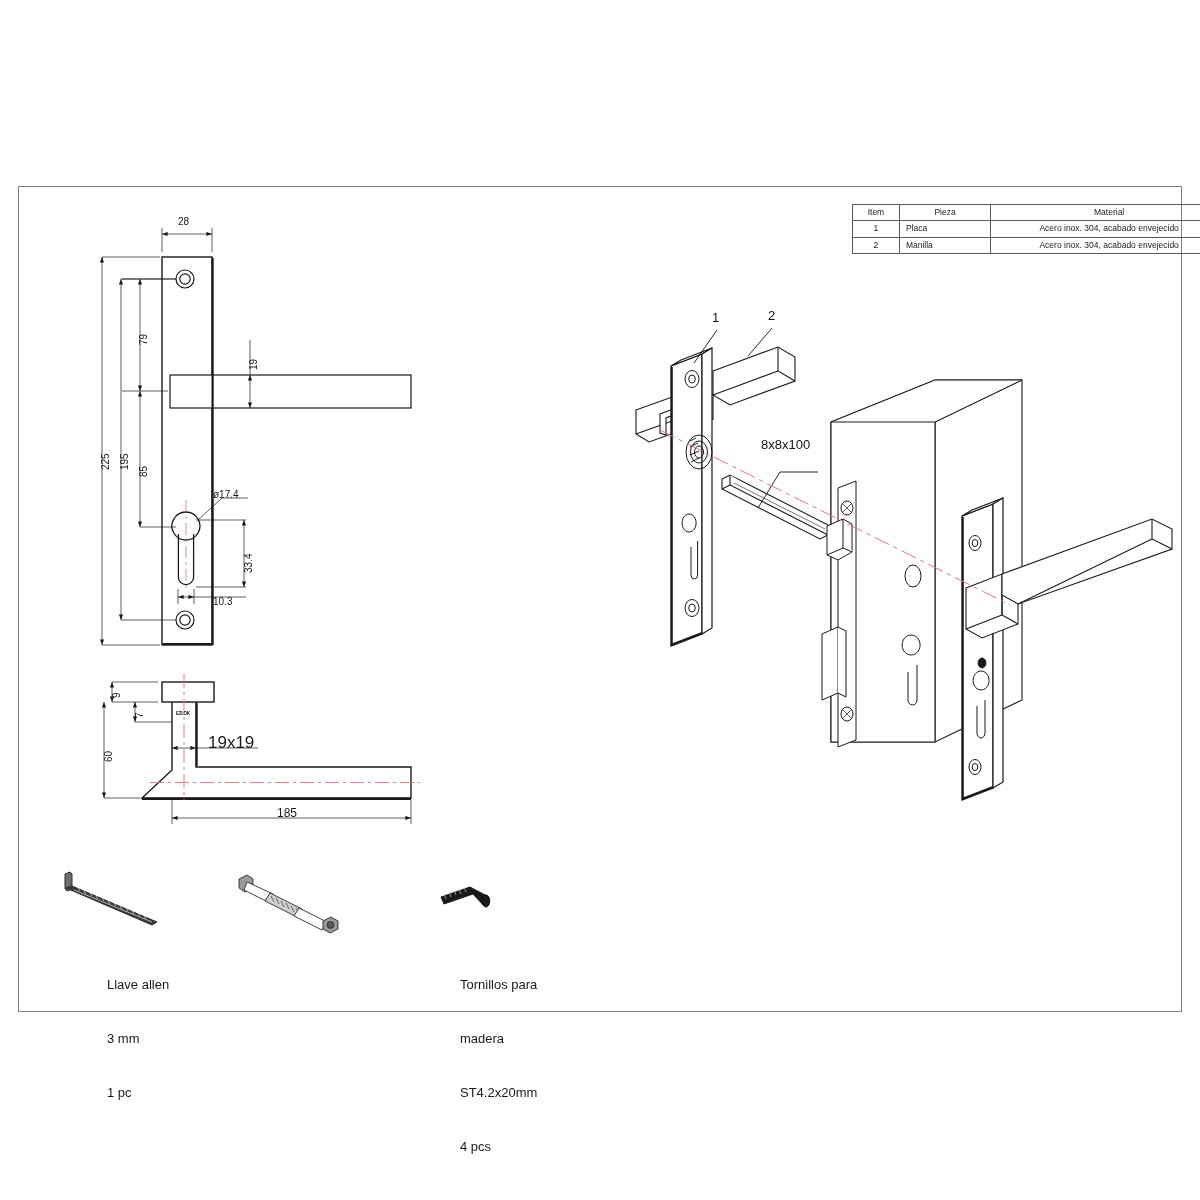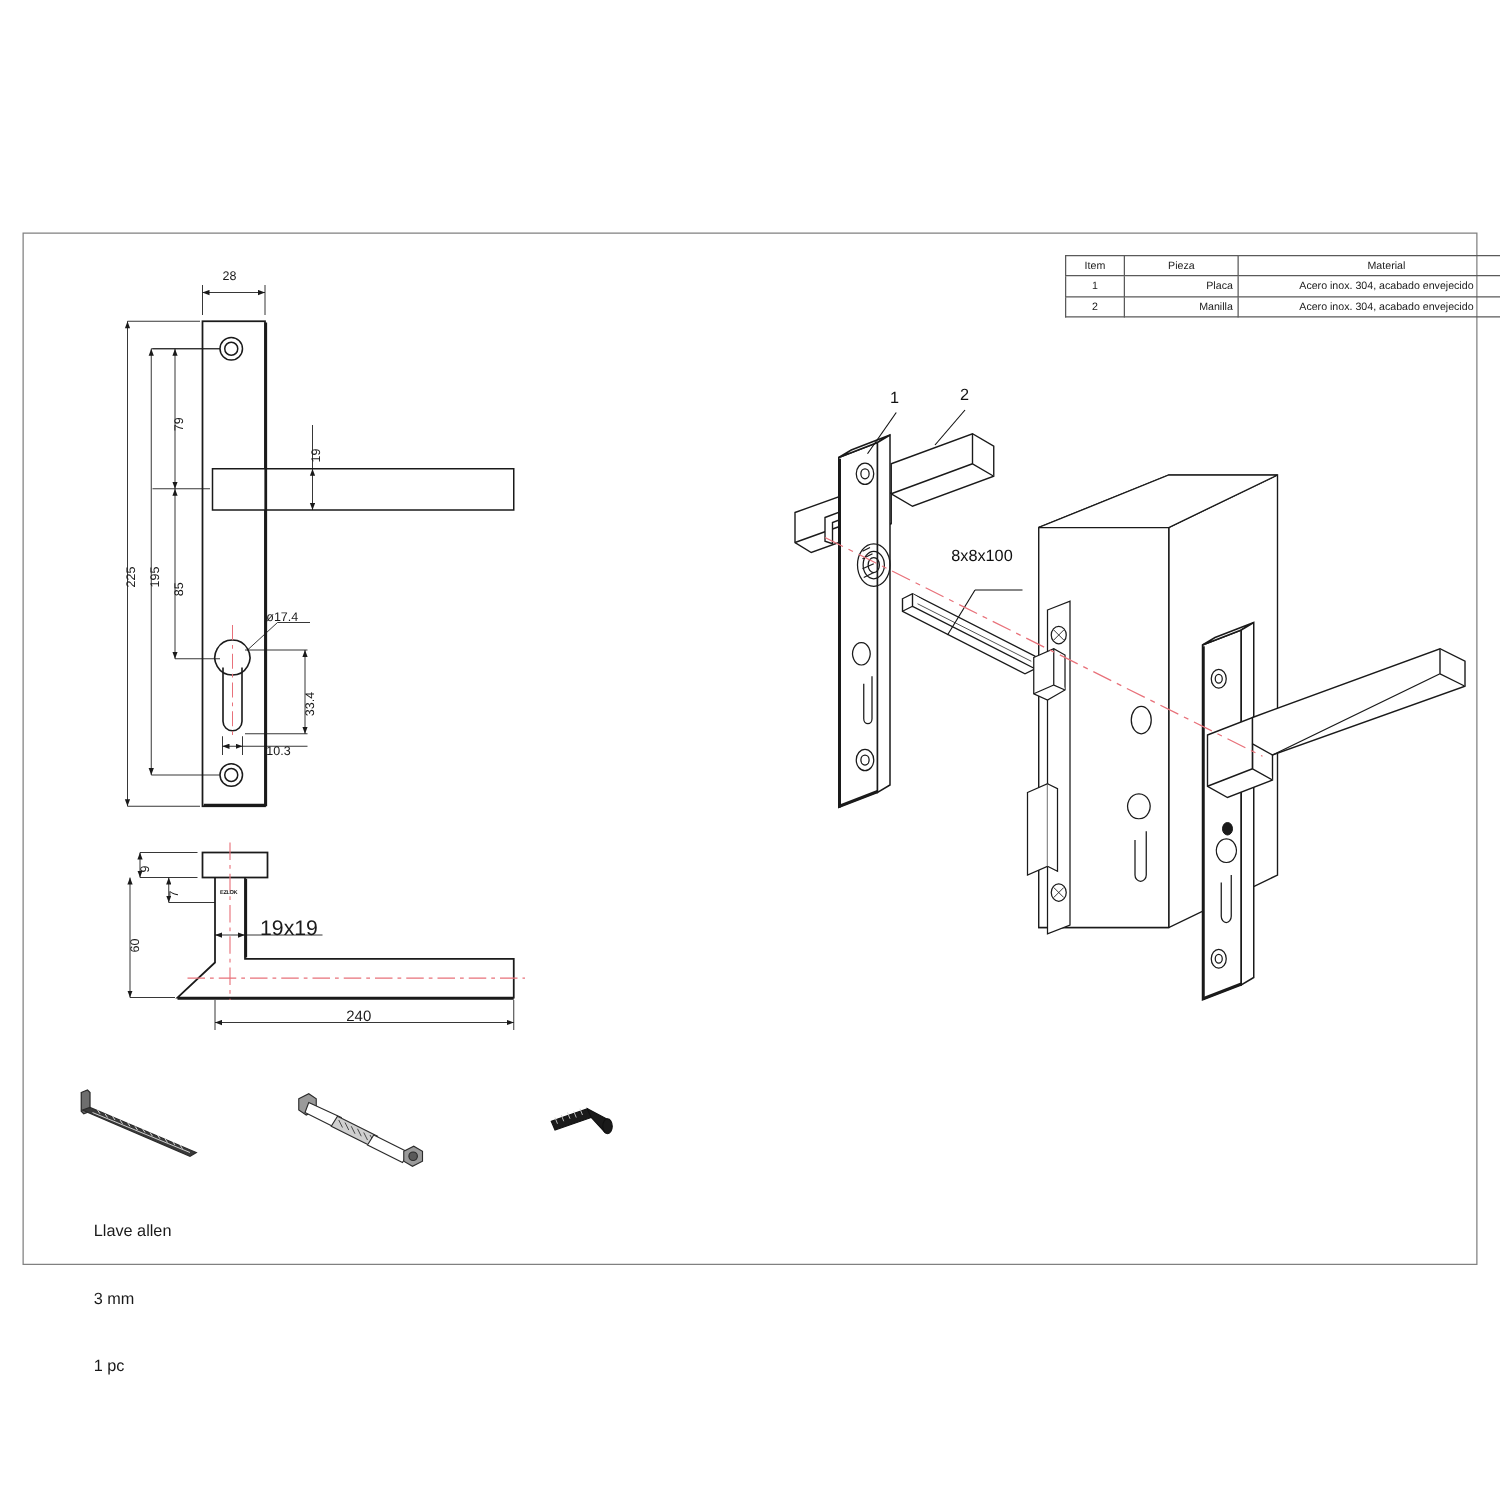--- a/index.html
+++ b/index.html
@@ -3,23 +3,23 @@
 <meta charset="utf-8">
 <style>
   html,body{margin:0;padding:0;background:#ffffff;}
   body{width:1200px;height:1200px;font-family:"Liberation Sans",sans-serif;color:#1a1a1a;}
   #stage{position:relative;width:1200px;height:1200px;overflow:hidden;background:#ffffff;}
   #frame{position:absolute;left:18px;top:186px;width:1164px;height:826px;border:1.5px solid #808080;background:#ffffff;box-sizing:border-box;}
   svg.layer{position:absolute;left:0;top:0;width:1200px;height:1200px;overflow:visible;pointer-events:none;}
   .bom{position:absolute;left:852px;top:204px;width:376px;border-collapse:collapse;font-size:8.5px;}
   .bom td,.bom th{border:1px solid #5a5a5a;padding:3px 4px;font-weight:normal;text-align:center;color:#1a1a1a;line-height:1.1;}
   .bom th{font-size:8.5px;}
-  .bom td.l{text-align:right;padding-left:6px;}
+  .bom td.l{text-align:left;padding-left:6px;}
   .bom col.c1{width:40px}.bom col.c2{width:78px}.bom col.c3{width:202px}
-  .hw{position:absolute;font-size:13px;line-height:18px;color:#1a1a1a;white-space:pre;}
+  .hw{position:absolute;font-size:13px;line-height:18px;color:#1a1a1a;white-space:pre;margin-left:32px;}
   .hw1{left:75px;top:940px}.hw2{left:232px;top:940px}.hw3{left:428px;top:940px}
   .dimtxt{position:absolute;font-size:10px;color:#1a1a1a;white-space:nowrap;}
   .vtxt{transform-origin:0 0;transform:rotate(-90deg);}
   .bold{font-weight:normal;font-size:10px;}
   .balloon{position:absolute;font-size:13px;color:#111;}
   .spindlelbl{position:absolute;font-size:13px;color:#111;white-space:nowrap;}
   .logo{position:absolute;font-size:4.5px;font-weight:bold;letter-spacing:-.3px;color:#111;}
 </style>
 </head>
 <body>
@@ -321,26 +321,32 @@
   <div class="dimtxt vtxt" style="left:138px;top:477px;">85</div>
   <div class="dimtxt vtxt" style="left:248px;top:370px;">19</div>
   <div class="dimtxt bold" style="left:213px;top:489px;">ø17.4</div>
   <div class="dimtxt vtxt" style="left:243px;top:573px;">33.4</div>
   <div class="dimtxt" style="left:213px;top:596px;">10.3</div>
 
   <div class="dimtxt vtxt" style="left:111px;top:698px;">9</div>
   <div class="dimtxt vtxt" style="left:134px;top:718px;">7</div>
   <div class="dimtxt vtxt" style="left:103px;top:762px;">60</div>
   <div class="dimtxt" style="left:208px;top:733px;font-size:17px;">19x19</div>
-  <div class="dimtxt" style="left:277px;top:806px;font-size:12px;">240</div>
+  <div class="dimtxt" style="left:277px;top:806px;font-size:12px;">185</div>
   <div class="logo" style="left:176px;top:711px;">EZLOK</div>
 
   <div class="balloon" style="left:712px;top:310px;">1</div>
   <div class="balloon" style="left:768px;top:308px;">2</div>
   <div class="spindlelbl" style="left:761px;top:437px;">8x8x100</div>
 
   <div class="hw hw1">
     <div>Llave allen</div>
     <div>3 mm</div>
     <div>1 pc</div>
   </div>
+  <div class="hw hw3">
+    <div>Tornillos para</div>
+    <div>madera</div>
+    <div>ST4.2x20mm</div>
+    <div>4 pcs</div>
+  </div>
 
 </div>
 
 </body></html>

